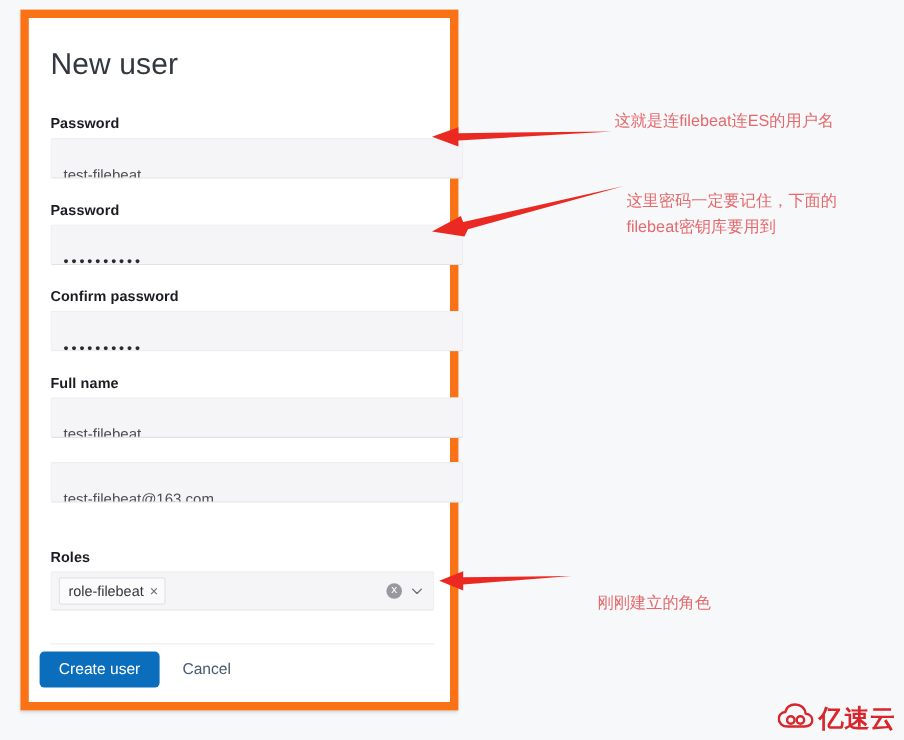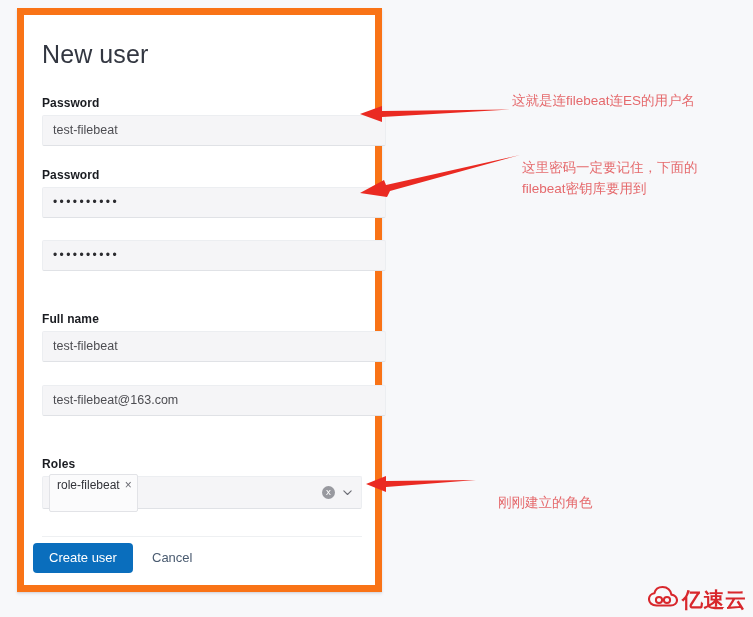--- a/index.html
+++ b/index.html
@@ -55,21 +55,21 @@
     box-sizing: border-box;
     width: 344px;
     height: 31px;
     background: #f5f5f7;
     border: 1px solid #eceef1;
     border-bottom: 1px solid #e0e2e6;
     border-radius: 2px;
     font-size: 12.5px;
     color: #4d4d52;
     line-height: 29px;
-    padding: 0 10px;
+    padding: 16px 10px;
     white-space: nowrap;
     overflow: hidden;
   }
   .field-input.password {
     letter-spacing: 2.4px;
     font-size: 12px;
     color: #2b2b2f;
   }
 
   
@@ -86,21 +86,21 @@
     align-items: center;
     padding-left: 6px;
   }
   #role-pill {
     display: inline-flex;
     align-items: center;
     height: 21px;
     background: #fbfbfc;
     border: 1px solid #e2e3e7;
     border-radius: 2px;
-    padding: 0 5px 15px 7px;
+    padding: 0 5px 0 7px;
     font-size: 12px;
     color: #33343a;
   }
   #role-pill .pill-x {
     margin-left: 5px;
     font-size: 12px;
     color: #6a6b72;
     line-height: 1;
   }
   .combo-actions {
@@ -206,20 +206,21 @@
     <div class="field-label">Password</div>
     <div class="field-input">test-filebeat</div>
   </div>
 
   <div class="field" style="top:153px;">
     <div class="field-label">Password</div>
     <div class="field-input password">••••••••••</div>
   </div>
 
   <div class="field" style="top:225px;">
+    <div class="field-label">Confirm password</div>
     <div class="field-input password">••••••••••</div>
   </div>
 
   <div class="field" style="top:297px;">
     <div class="field-label">Full name</div>
     <div class="field-input">test-filebeat</div>
   </div>
 
   <div class="field" style="top:370px;">
     <div class="field-input">test-filebeat@163.com</div>

